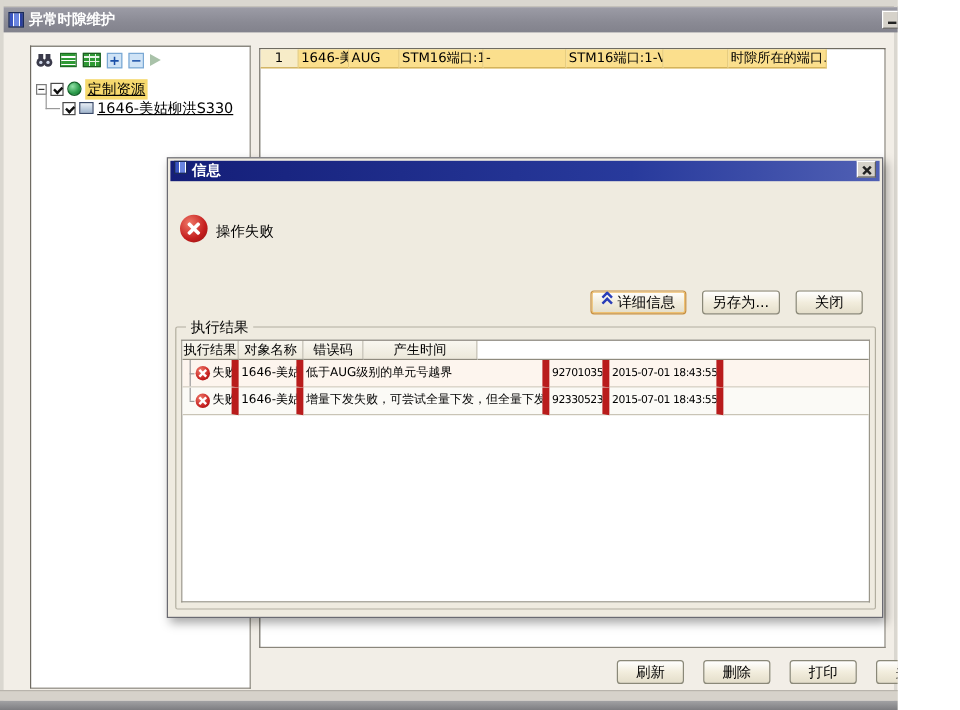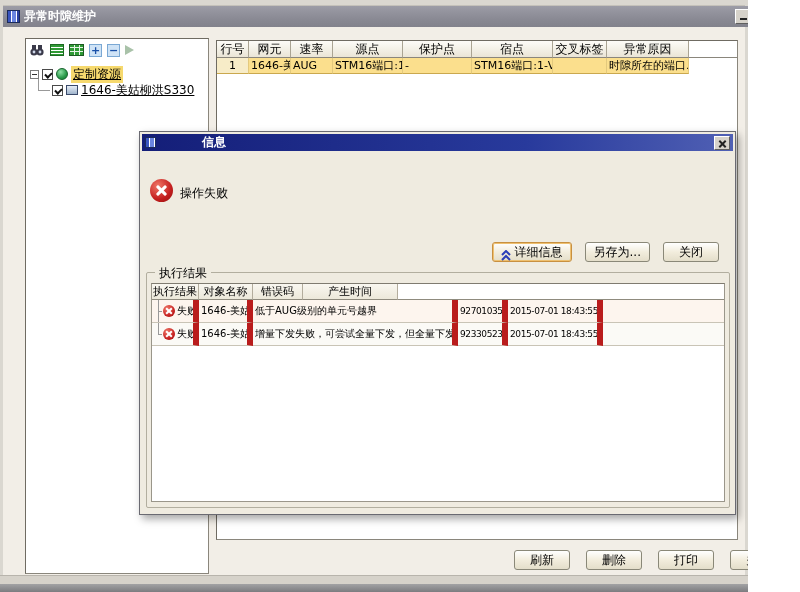--- a/index.html
+++ b/index.html
@@ -71,36 +71,36 @@
   .footer-buttons{position:absolute;left:0;top:550px;width:792px;display:flex;justify-content:flex-end;gap:16px;padding-right:6px;}
   .btn{height:20px;min-width:56px;padding:0 8px;font-size:12px;font-family:inherit;
        background:linear-gradient(180deg,#ffffff,#f2eddd 50%,#e4deca);
        border:1px solid #8a8878;border-radius:3px;text-align:center;line-height:18px;}
 
   
   .dialog{position:absolute;left:139px;top:131px;width:597px;height:384px;background:#efebe0;
           border:1px solid #6a6a72;box-shadow:3px 4px 8px rgba(0,0,0,.35);}
   .dlg-title{position:absolute;left:2px;top:2px;right:2px;height:17px;
              background:linear-gradient(90deg,#141e78,#283a9c 65%,#5060b4);
-             display:flex;align-items:center;padding:0 3px;gap:42px;}
+             display:flex;align-items:flex-start;padding:0 3px;}
   .dlg-title .app-icon{width:11px;height:11px;}
   .dlg-title .ttxt{color:#fff;font-weight:bold;font-size:12px;flex:1;}
   .dlg-x{width:16px;height:14px;background:#d6d2ca;position:relative;
          border-top:1px solid #fff;border-left:1px solid #fff;border-right:1px solid #5f5f5f;border-bottom:1px solid #5f5f5f;}
   .dlg-x::before,.dlg-x::after{content:"";position:absolute;left:3px;top:6px;width:9px;height:2px;background:#222;}
   .dlg-x::before{transform:rotate(45deg);} .dlg-x::after{transform:rotate(-45deg);}
 
   .err-icon{position:absolute;left:10px;top:47px;width:23px;height:23px;border-radius:50%;
             background:radial-gradient(circle at 35% 30%,#f07868,#c41e1e 60%,#8f1010);}
   .err-icon::before,.err-icon::after{content:"";position:absolute;left:5px;top:10px;width:13px;height:3px;background:#fff;border-radius:1px;}
   .err-icon::before{transform:rotate(45deg);} .err-icon::after{transform:rotate(-45deg);}
   .err-msg{position:absolute;left:40px;top:53px;font-size:12px;}
 
   .dlg-buttons{position:absolute;right:16px;top:110px;display:flex;gap:13px;}
-  .btn.details{display:flex;align-items:flex-end;gap:4px;justify-content:center;
+  .btn.details{display:flex;align-items:flex-start;gap:4px;justify-content:center;
                border:1px solid #c89040;box-shadow:inset 0 0 0 1px #eec070;}
   .chev{display:inline-block;}
 
   .groupbox{position:absolute;left:6px;top:140px;width:584px;height:236px;border:1px solid #b2ae9f;border-radius:2px;}
   .grouplabel{position:absolute;left:8px;top:-8px;background:#efebe0;padding:0 4px;font-size:12px;}
   .group-white{position:absolute;left:4px;top:10px;right:4px;bottom:5px;background:#fff;
                border:1px solid #9a968a;border-top-color:#7f7b70;overflow:hidden;}
   .rhcell{height:16px;background:linear-gradient(180deg,#f9f7f0,#ece8da);border-right:1px solid #b3ad9d;
           border-bottom:1px solid #8f8b7e;text-align:center;font-size:11px;line-height:15px;
           overflow:hidden;white-space:nowrap;flex:none;}
@@ -177,31 +177,20 @@
       <div class="tree-row" style="padding-left:5px;">
         <span class="tree-connector"></span>
         <span class="cbx"></span>
         <span class="ne-ic"></span>
         <span>1646-美姑柳洪S330</span>
       </div>
     </div>
   </div>
 
   <div class="main-table">
-    <div class="trow">
-      <span class="hcell mc0">行号</span>
-      <span class="hcell mc1">网元</span>
-      <span class="hcell mc2">速率</span>
-      <span class="hcell mc3">源点</span>
-      <span class="hcell mc4">保护点</span>
-      <span class="hcell mc5">宿点</span>
-      <span class="hcell mc6">交叉标签</span>
-      <span class="hcell mc7">异常原因</span>
-      <span class="filler" style="border-bottom:1px solid #8a867c;"></span>
-    </div>
     <div class="trow">
       <span class="dcell rownum mc0">1</span>
       <span class="dcell mc1">1646-美...</span>
       <span class="dcell mc2">AUG</span>
       <span class="dcell mc3">STM16端口:1-V...</span>
       <span class="dcell mc4">-</span>
       <span class="dcell mc5">STM16端口:1-V...</span>
       <span class="dcell mc6"></span>
       <span class="dcell mc7">时隙所在的端口...</span>
     </div>

